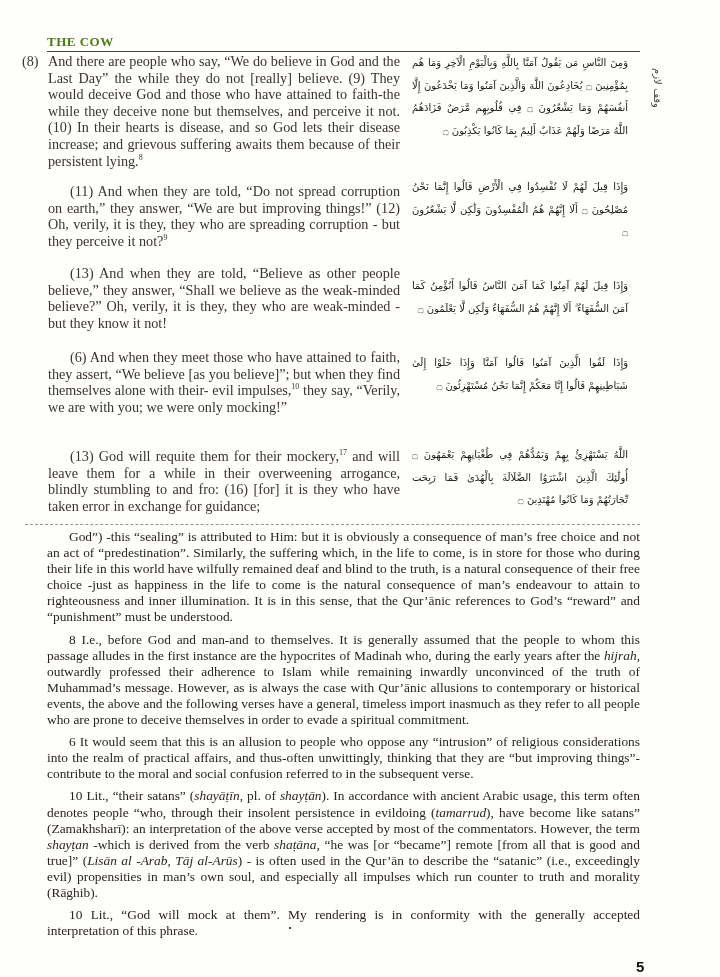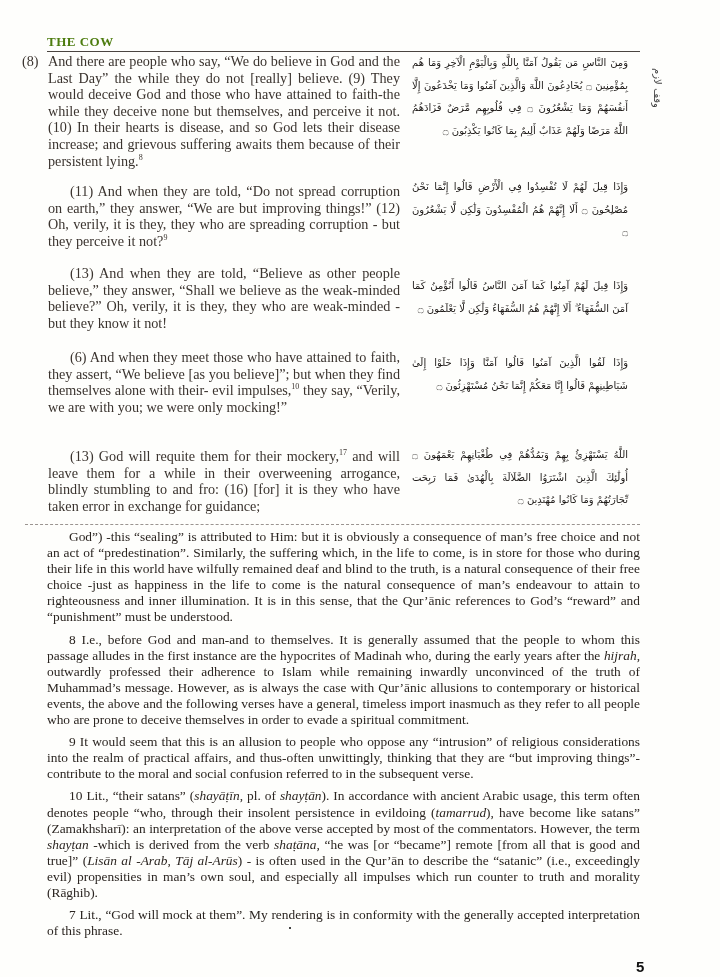--- a/index.html
+++ b/index.html
@@ -91,19 +91,19 @@
     <p class="ind"><span>(13) God will requite them for their mockery,</span><sup>17</sup><span> and will leave them for a while in their overweening arrogance, blindly stumbling to and fro: (16) [for] it is they who have taken error in exchange for guidance;</span></p>
   </div>
   <div class="ar" style="top:392px;">اللَّهُ يَسْتَهْزِئُ بِهِمْ وَيَمُدُّهُمْ فِي طُغْيَانِهِمْ يَعْمَهُونَ ۝ أُولَٰئِكَ الَّذِينَ اشْتَرَوُا الضَّلَالَةَ بِالْهُدَىٰ فَمَا رَبِحَت تِّجَارَتُهُمْ وَمَا كَانُوا مُهْتَدِينَ ۝</div>
 </div>
 
 <div class="notes-rule"></div>
 
 <div class="notes">
   <p>God”) -this “sealing” is attributed to Him: but it is obviously a consequence of man’s free choice and not an act of “predestination”. Similarly, the suffering which, in the life to come, is in store for those who during their life in this world have wilfully remained deaf and blind to the truth, is a natural consequence of their free choice -just as happiness in the life to come is the natural consequence of man’s endeavour to attain to righteousness and inner illumination. It is in this sense, that the Qur’ānic references to God’s “reward” and “punishment” must be understood.</p>
   <p><span>8 I.e., before God and man-and to themselves. It is generally assumed that the people to whom this passage alludes in the first instance are the hypocrites of Madinah who, during the early years after the </span><i>hijrah</i><span>, outwardly professed their adherence to Islam while remaining inwardly unconvinced of the truth of Muhammad’s message. However, as is always the case with Qur’ānic allusions to contemporary or historical events, the above and the following verses have a general, timeless import inasmuch as they refer to all people who are prone to deceive themselves in order to evade a spiritual commitment.</span></p>
-  <p>9 It would seem that this is an allusion to people who oppose any “intrusion” of religious considerations into the realm of practical affairs, and thus-often unwittingly, thinking that they are “but improving things”-contribute to the moral and social confusion referred to in the subsequent verse.</p>
+  <p>6 It would seem that this is an allusion to people who oppose any “intrusion” of religious considerations into the realm of practical affairs, and thus-often unwittingly, thinking that they are “but improving things”-contribute to the moral and social confusion referred to in the subsequent verse.</p>
   <p><span>10 Lit., “their satans” (</span><i>shayāṭīn</i><span>, pl. of </span><i>shayṭān</i><span>). In accordance with ancient Arabic usage, this term often denotes people “who, through their insolent persistence in evildoing (</span><i>tamarrud</i><span>), have become like satans” (Zamakhsharī): an interpretation of the above verse accepted by most of the commentators. However, the term </span><i>shayṭan</i><span> -which is derived from the verb </span><i>shaṭāna</i><span>, “he was [or “became”] remote [from all that is good and true]” (</span><i>Lisān al -Arab</i><span>, </span><i>Tāj al-Arūs</i><span>) - is often used in the Qur’ān to describe the “satanic” (i.e., exceedingly evil) propensities in man’s own soul, and especially all impulses which run counter to truth and morality (Rāghib).</span></p>
-  <p>7 Lit., “God will mock at them”. My rendering is in conformity with the generally accepted interpretation of this phrase.</p>
+  <p>10 Lit., “God will mock at them”. My rendering is in conformity with the generally accepted interpretation of this phrase.</p>
 </div>
 
 <div class="stray-dot"></div>
 <div class="page-number">5</div>
 
 </body></html>

